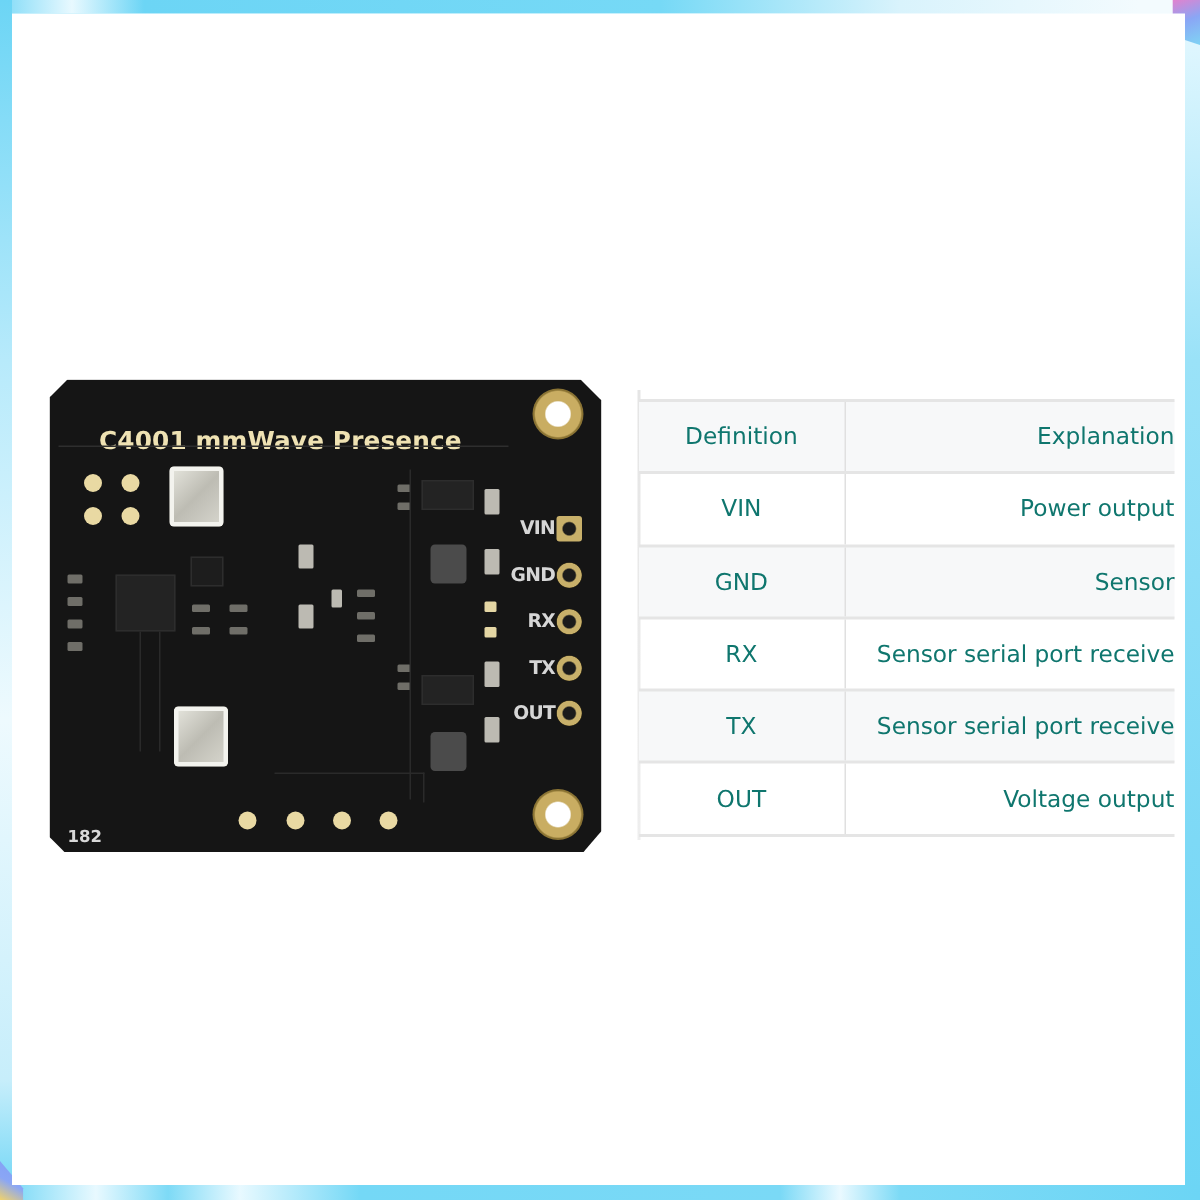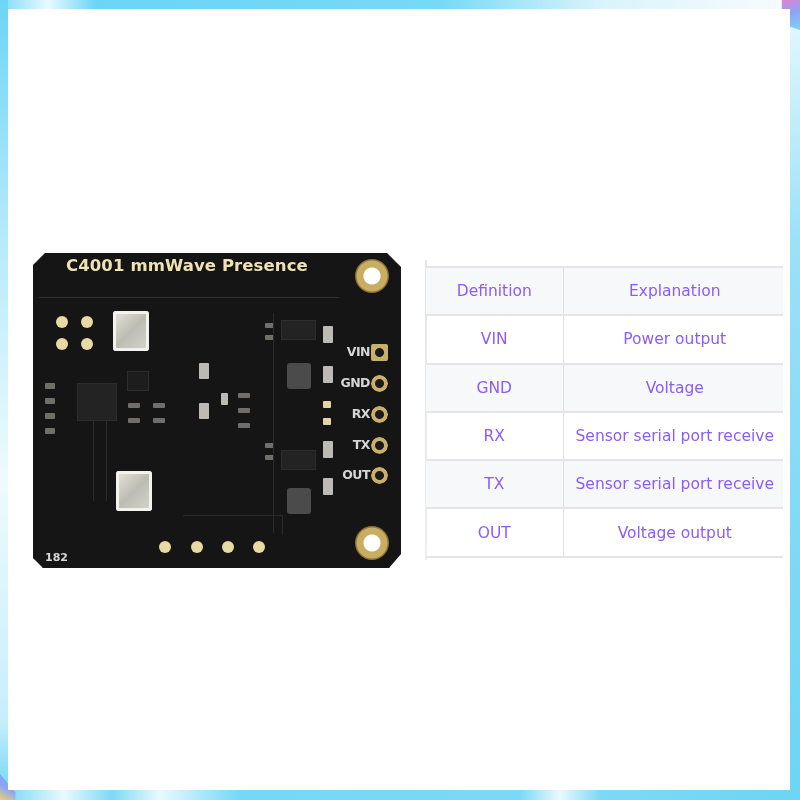--- a/index.html
+++ b/index.html
@@ -46,21 +46,21 @@
       background: #151515;
       border-radius: 4px;
       clip-path: polygon(12px 0, 354px 0, 368px 14px, 368px 301px, 356px 315px, 10px 315px, 0 305px, 0 12px);
       box-shadow: 0 1px 2px rgba(0,0,0,0.4);
     }
     .pcb-title {
       position: absolute; left: 33px; top: 4px;
       color: #efe2b3; font-family: "DejaVu Sans", sans-serif; font-weight: bold;
       font-size: 16.5px; line-height: 17px; letter-spacing: 0.1px;
     }
-    .pcb-title-line { display: block; white-space: nowrap; }
+    .pcb-title-line { display: block; white-space: nowrap; margin-top: 28px; }
     .pcb-divider { position: absolute; left: 6px; top: 44px; width: 300px; height: 1px; background: #2e2e2e; }
     .mount-hole {
       position: absolute; width: 34px; height: 34px; border-radius: 50%;
       background: radial-gradient(circle, #ffffff 0 8px, #c9ad62 9px 15px, #8a7333 16px 17px);
     }
     .pad-round {
       position: absolute; width: 12px; height: 12px; border-radius: 50%;
       background: #e9d9a3;
     }
     .pin-label {
@@ -94,28 +94,28 @@
       position: absolute; border-color: #2a2a2a; border-style: solid; border-width: 0;
     }
     .board-id {
       position: absolute; left: 12px; bottom: 4px; color: #d8d8d8; font-size: 11px; font-weight: bold;
     }
 
     
     .pin-table {
       position: absolute; left: 426px; top: 266px; width: 357px;
       border-collapse: collapse;
-      font-family: "DejaVu Sans", sans-serif; font-size: 15.5px; color: #8b5cf6;
+      font-family: "DejaVu Sans", sans-serif; font-size: 15.5px; color: #0f766e;
     }
     .pin-table td, .pin-table th {
       height: 48.3px; border-top: 2px solid #e5e5e5; font-weight: normal;
     }
     .pin-table tr:last-child td { border-bottom: 2px solid #e5e5e5; }
     .pin-table .col-def { width: 137px; text-align: center; border-right: 1px solid #e0e0e0; }
-    .pin-table .col-exp { text-align: center; padding-left: 3px; }
+    .pin-table .col-exp { text-align: right; padding-left: 3px; }
     .pin-table tr.shade { background: #f7f8f9; }
     .table-left-tick {
       position: absolute; left: 425px; top: 260px; width: 2px; height: 300px;
       background: linear-gradient(180deg, #e5e5e5, #eeeeee);
     }
   </style>
 </head>
 <body>
 
 <div class="frame-top"></div>
@@ -206,21 +206,21 @@
       <tr class="shade">
     <th class="col-def">Definition</th>
     <th class="col-exp">Explanation</th>
   </tr>
   <tr>
     <td class="col-def">VIN</td>
     <td class="col-exp">Power output</td>
   </tr>
   <tr class="shade">
     <td class="col-def">GND</td>
-    <td class="col-exp">Voltage</td>
+    <td class="col-exp">Sensor</td>
   </tr>
   <tr>
     <td class="col-def">RX</td>
     <td class="col-exp">Sensor serial port receive</td>
   </tr>
   <tr class="shade">
     <td class="col-def">TX</td>
     <td class="col-exp">Sensor serial port receive</td>
   </tr>
   <tr>

